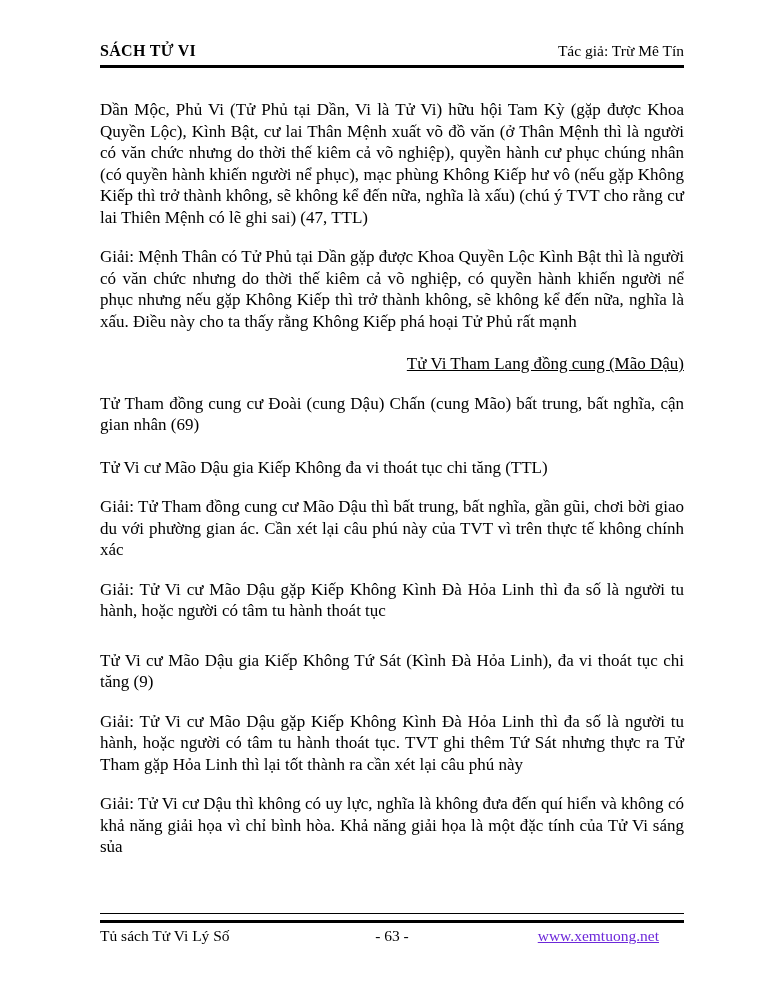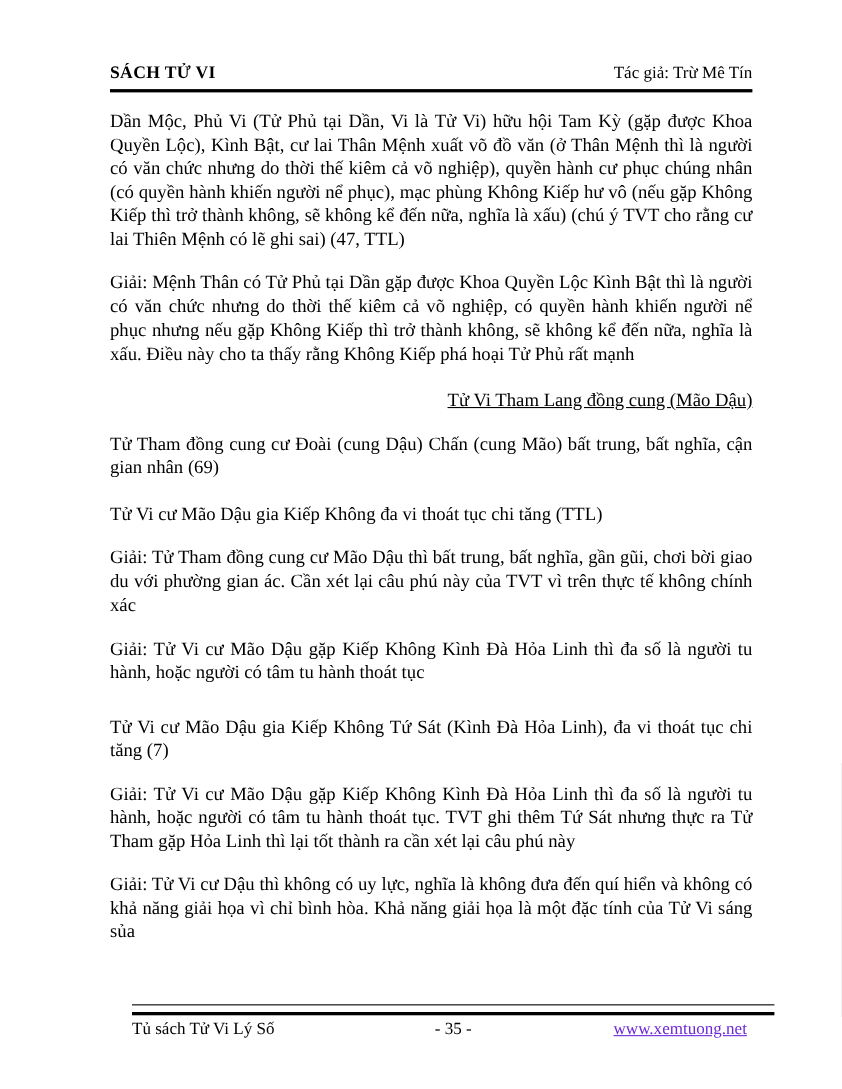--- a/index.html
+++ b/index.html
@@ -6,42 +6,42 @@
   .page{
     position:relative;
     width:765px;height:990px;
     background:#ffffff;
     font-family:"Liberation Serif", serif;
     color:#000;
     margin:0 auto;
     overflow:hidden;
   }
   .header{
-    position:absolute;left:100px;top:58px;width:584px;
+    position:absolute;left:100px;top:42px;width:584px;
     display:flex;justify-content:space-between;align-items:baseline;
     border-bottom:3px solid #000;
     padding-bottom:5px;
   }
   .header-left{font-weight:bold;font-size:16px;letter-spacing:0.3px;}
   .header-right{font-size:15.5px;}
   .content{
     position:absolute;left:100px;top:99px;width:584px;
     font-size:17px;line-height:21.5px;
     text-align:justify;
   }
   .para{margin:18px 0 0 0;}
   .para:first-child{margin-top:0;}
   .heading{
     font-size:17px;font-weight:normal;
     text-decoration:underline;
     margin:20px 0 0 0;text-align:right;
   }
   .gap-sm{margin-top:21px;}
   .gap-md{margin-top:28px;}
-  .footer{position:absolute;left:100px;top:913px;width:584px;margin-left:20px;}
+  .footer{position:absolute;left:100px;top:913px;width:584px;}
   .rule-thin{height:0;border-top:1px solid #000;}
   .rule-thick{height:0;border-top:3px solid #000;margin-top:6px;}
   .footer-row{
     position:relative;margin-top:4px;font-size:15.5px;
     display:flex;justify-content:space-between;align-items:baseline;
   }
   .footer-center{position:absolute;left:0;right:0;top:0;text-align:center;}
   .footer-link{color:#0000EE;text-decoration:underline;margin-right:25px;cursor:pointer;}
 </style>
 </head>
@@ -55,28 +55,28 @@
   </div>
 
   <div class="content" id="content">
       <p class="para">Dần Mộc, Phủ Vi (Tử Phủ tại Dần, Vi là Tử Vi) hữu hội Tam Kỳ (gặp được Khoa Quyền Lộc), Kình Bật, cư lai Thân Mệnh xuất võ đồ văn (ở Thân Mệnh thì là người có văn chức nhưng do thời thế kiêm cả võ nghiệp), quyền hành cư phục chúng nhân (có quyền hành khiến người nể phục), mạc phùng Không Kiếp hư vô (nếu gặp Không Kiếp thì trở thành không, sẽ không kể đến nữa, nghĩa là xấu) (chú ý TVT cho rằng cư lai Thiên Mệnh có lẽ ghi sai) (47, TTL)</p>
       <p class="para">Giải: Mệnh Thân có Tử Phủ tại Dần gặp được Khoa Quyền Lộc Kình Bật thì là người có văn chức nhưng do thời thế kiêm cả võ nghiệp, có quyền hành khiến người nể phục nhưng nếu gặp Không Kiếp thì trở thành không, sẽ không kể đến nữa, nghĩa là xấu. Điều này cho ta thấy rằng Không Kiếp phá hoại Tử Phủ rất mạnh</p>
       <h2 class="heading gap-sm">Tử Vi Tham Lang đồng cung (Mão Dậu)</h2>
       <p class="para">Tử Tham đồng cung cư Đoài (cung Dậu) Chấn (cung Mão) bất trung, bất nghĩa, cận gian nhân  (69)</p>
       <p class="para gap-sm">Tử Vi cư Mão Dậu gia  Kiếp Không  đa vi thoát tục chi tăng  (TTL)</p>
       <p class="para">Giải: Tử Tham đồng cung cư  Mão Dậu thì bất trung, bất nghĩa, gần gũi, chơi bời giao du với phường gian ác. Cần xét lại câu phú này của TVT vì trên thực tế không chính xác</p>
       <p class="para">Giải: Tử Vi cư Mão Dậu gặp Kiếp Không Kình Đà Hỏa Linh thì đa số là người tu hành, hoặc người có tâm tu hành thoát tục</p>
-      <p class="para gap-md">Tử Vi cư Mão Dậu gia   Kiếp Không Tứ Sát (Kình Đà Hỏa Linh), đa vi thoát tục chi tăng  (7)</p>
+      <p class="para gap-md">Tử Vi cư Mão Dậu gia   Kiếp Không Tứ Sát (Kình Đà Hỏa Linh), đa vi thoát tục chi tăng  (9)</p>
       <p class="para">Giải: Tử Vi cư Mão Dậu gặp Kiếp Không Kình Đà Hỏa Linh thì đa số là người tu hành, hoặc người có tâm tu hành thoát tục. TVT ghi thêm Tứ Sát nhưng thực  ra Tử Tham gặp Hỏa Linh thì lại tốt thành ra cần xét lại câu phú này</p>
       <p class="para">Giải: Tử Vi cư Dậu  thì không có uy lực, nghĩa là không đưa đến quí hiển và không có khả năng giải họa vì chỉ bình hòa. Khả năng giải họa là một đặc tính của Tử Vi sáng sủa</p>
     </div>
 
   <div class="footer">
     <div class="rule-thin"></div>
     <div class="rule-thick"></div>
     <div class="footer-row">
       <span>Tủ sách Tử Vi Lý Số</span>
-      <span class="footer-center">- 35 -</span>
+      <span class="footer-center">- 63 -</span>
       <a class="footer-link" href="#" style="color: #6d28d9;">www.xemtuong.net</a>
     </div>
   </div>
 
 </div>
 
 </body></html>

